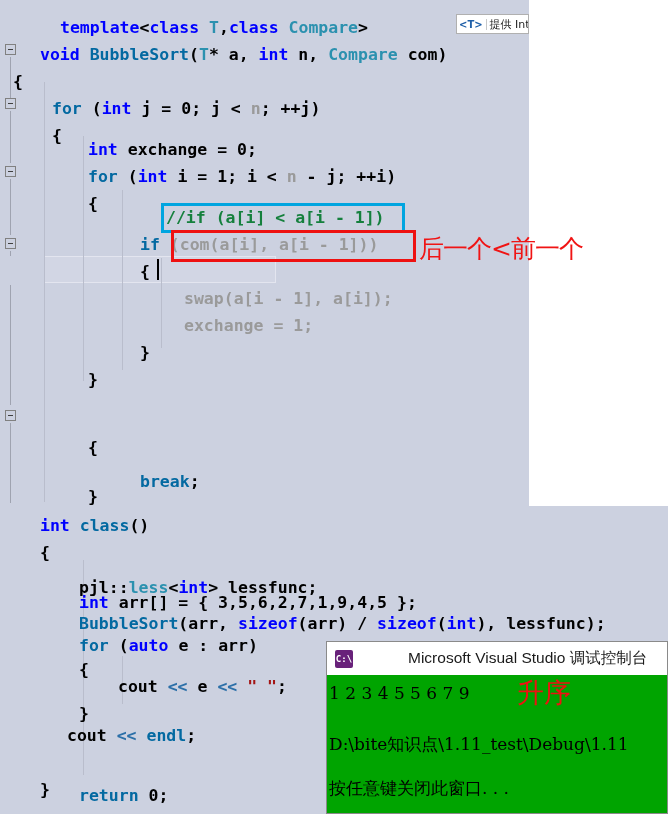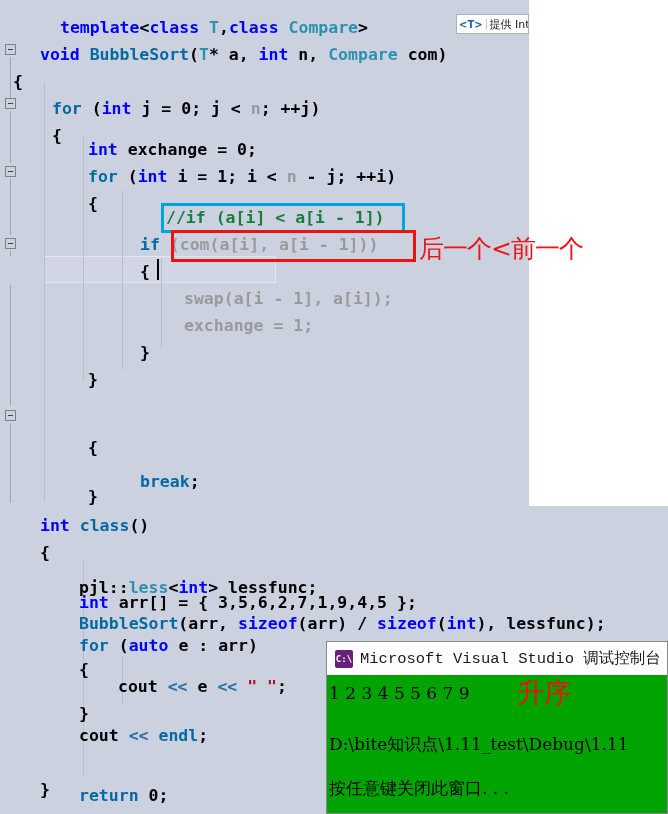--- a/index.html
+++ b/index.html
@@ -182,24 +182,25 @@
     display: flex;
     align-items: center;
     justify-content: center;
     font-family: "DejaVu Sans Mono", monospace;
     font-size: 9px;
     font-weight: bold;
     color: #ffffff;
     flex: 0 0 auto;
   }
   #console-title {
-    font-family: Liberation Mono, monospace;
+    font-family: Liberation Sans, sans-serif;
     font-size: 15.5px;
     color: #1a1a1a;
     white-space: nowrap;
+    margin-left: 48px;
   }
   #console-body {
     position: relative;
     height: 139px;
     background: #00a400;
     overflow: hidden;
   }
   .con-line {
     position: absolute;
     left: 2px;
@@ -265,21 +266,21 @@
     <div class="cline" style="left: 88px; top: 483px;">}</div>
     <div class="cline" style="left: 40px; top: 512px;"><span class="kw">int</span> <span class="fn">class</span>()</div>
     <div class="cline" style="left: 40px; top: 539px;">{</div>
     <div class="cline" style="left: 79px; top: 562px; margin-top: 12px;"><span class="id">pjl</span>::<span class="type">less</span>&lt;<span class="kw">int</span>&gt; <span class="id">lessfunc</span>;</div>
     <div class="cline" style="left: 79px; top: 589px;"><span class="kw">int</span> <span class="id">arr</span>[] = { <span class="num">3</span>,<span class="num">5</span>,<span class="num">6</span>,<span class="num">2</span>,<span class="num">7</span>,<span class="num">1</span>,<span class="num">9</span>,<span class="num">4</span>,<span class="num">5</span> };</div>
     <div class="cline" style="left: 79px; top: 632px;"><span class="kw2">for</span> (<span class="kw">auto</span> <span class="id">e</span> : <span class="id">arr</span>)</div>
     <div class="cline" style="left: 79px; top: 610px;"><span class="fn">BubbleSort</span>(<span class="id">arr</span>, <span class="kw">sizeof</span>(<span class="id">arr</span>) / <span class="kw">sizeof</span>(<span class="kw">int</span>), <span class="id">lessfunc</span>);</div>
     <div class="cline" style="left: 79px; top: 656px;">{</div>
     <div class="cline" style="left: 118px; top: 673px;"><span class="id">cout</span> <span class="op">&lt;&lt;</span> <span class="id">e</span> <span class="op">&lt;&lt;</span> <span class="str">" "</span>;</div>
     <div class="cline" style="left: 79px; top: 700px;">}</div>
-    <div class="cline" style="left: 79px; top: 722px;"><span class="id">cout</span> <span class="op">&lt;&lt;</span> <span class="fn">endl</span>;</div>
+    <div class="cline" style="left: 67px; top: 722px;"><span class="id">cout</span> <span class="op">&lt;&lt;</span> <span class="fn">endl</span>;</div>
     <div class="cline" style="left: 79px; top: 782px;"><span class="kw2">return</span> <span class="num">0</span>;</div>
     <div class="cline" style="left: 40px; top: 776px;">}</div>
   </div>
 
 <div id="box-cyan"></div>
 <div id="box-red"></div>
 <div id="annot-red">后一个&lt;前一个</div>
 
 <div id="intellisense-tip">
   <span class="tip-badge">&lt;T&gt;</span>

